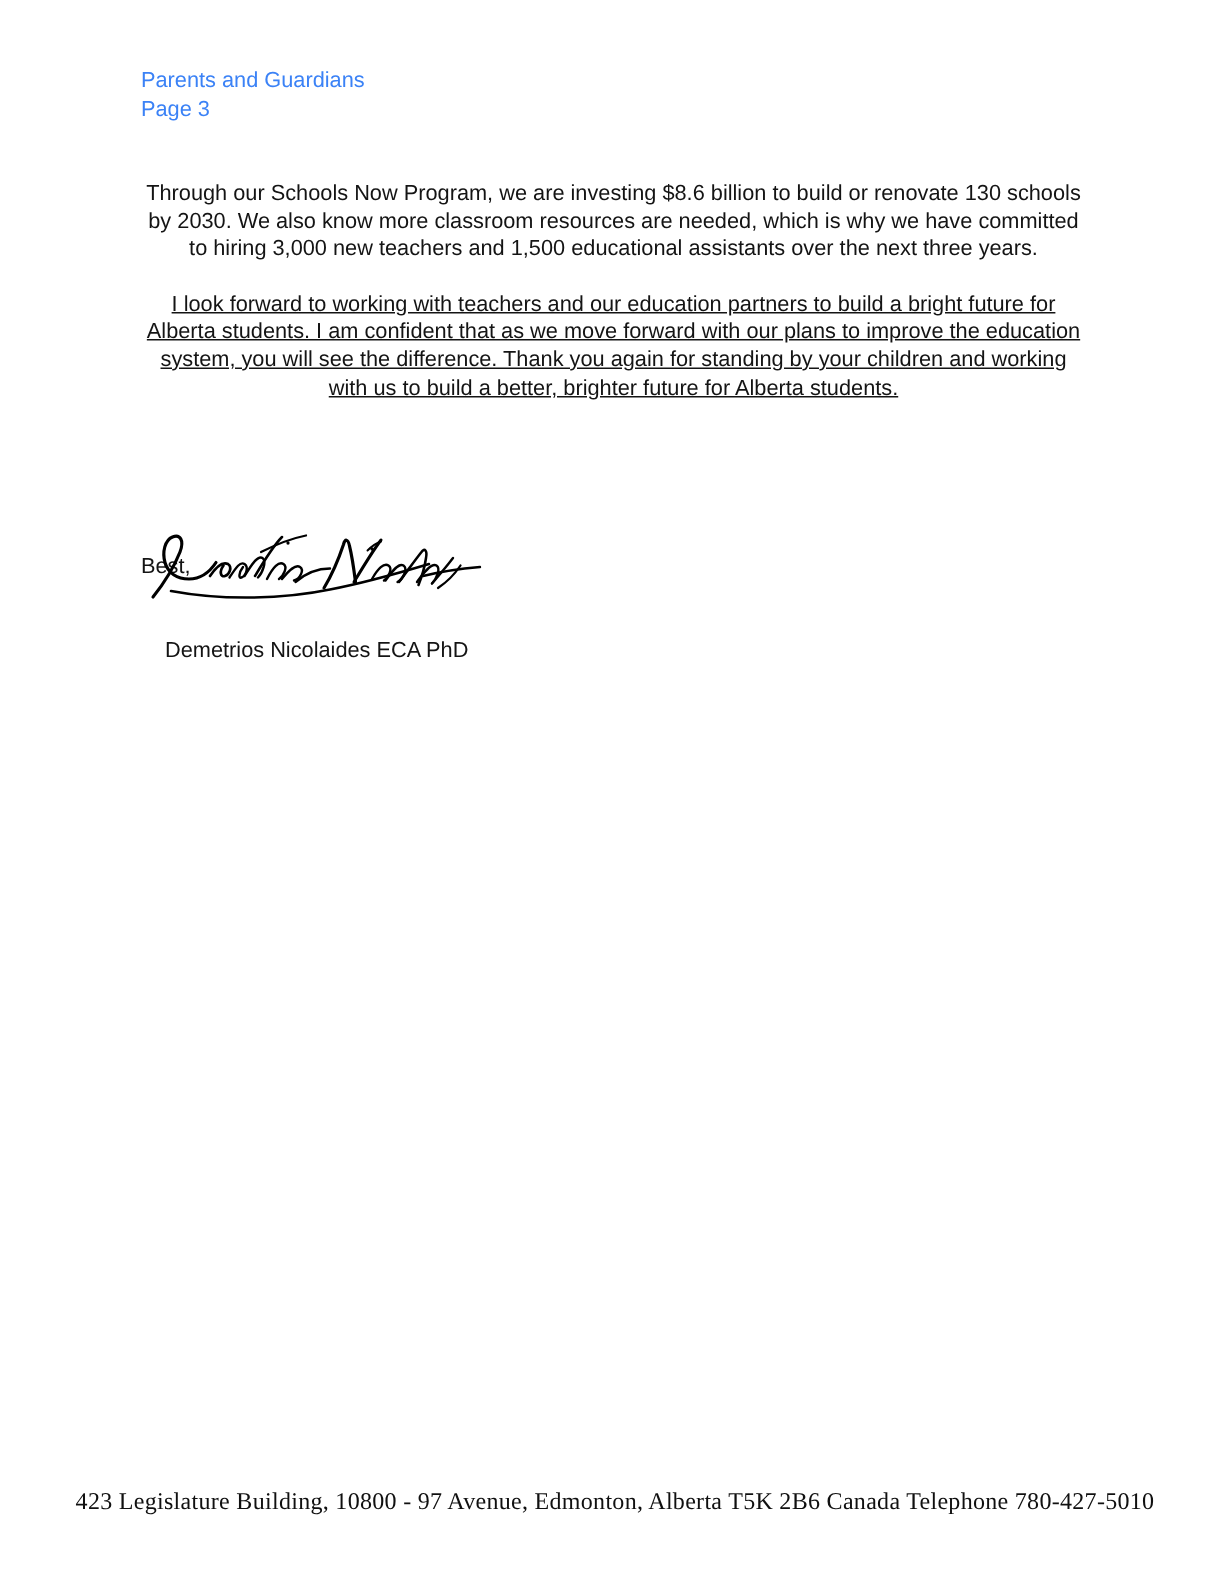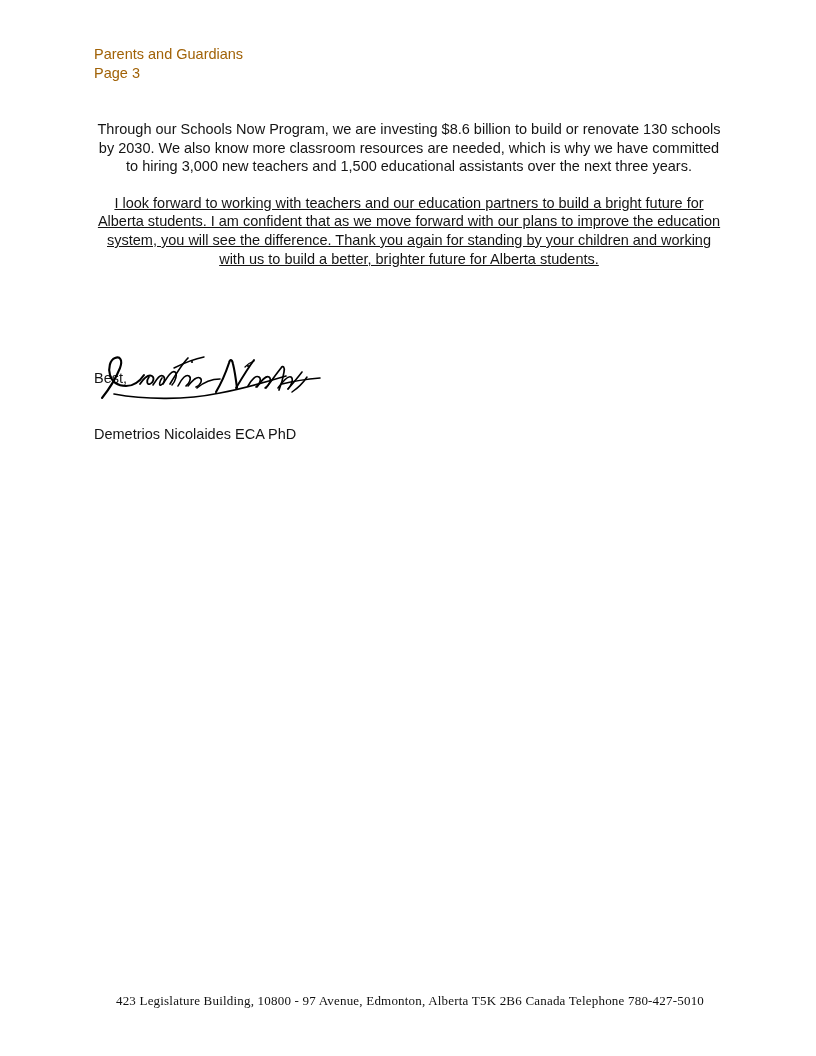--- a/index.html
+++ b/index.html
@@ -18,21 +18,21 @@
     -webkit-font-smoothing: antialiased;
   }
 
   
   .letter-header {
     position: absolute;
     left: 94px;
     top: 45px;
     font-size: 14.5px;
     line-height: 19px;
-    color: #a16207;
+    color: #3b82f6;
   }
   .letter-header .line {
     white-space: nowrap;
   }
 
   
   .body-block {
     position: absolute;
     left: 94px;
     top: 120px;
@@ -79,31 +79,32 @@
   .signer-block {
     position: absolute;
     left: 94px;
     top: 425px;
     font-size: 14.5px;
     line-height: 19px;
     color: #141414;
   }
   .signer-block .line {
     white-space: nowrap;
+    margin-left: 16px;
   }
 
   
   .footer {
     position: absolute;
     left: 4px;
     right: 0;
     top: 993px;
     text-align: center;
     font-family: "Liberation Serif", serif;
-    font-size: 13px;
+    font-size: 16px;
     letter-spacing: 0.2px;
     color: #101010;
     white-space: nowrap;
   }
 </style>
 </head>
 <body>
 
 <div class="page">
 

